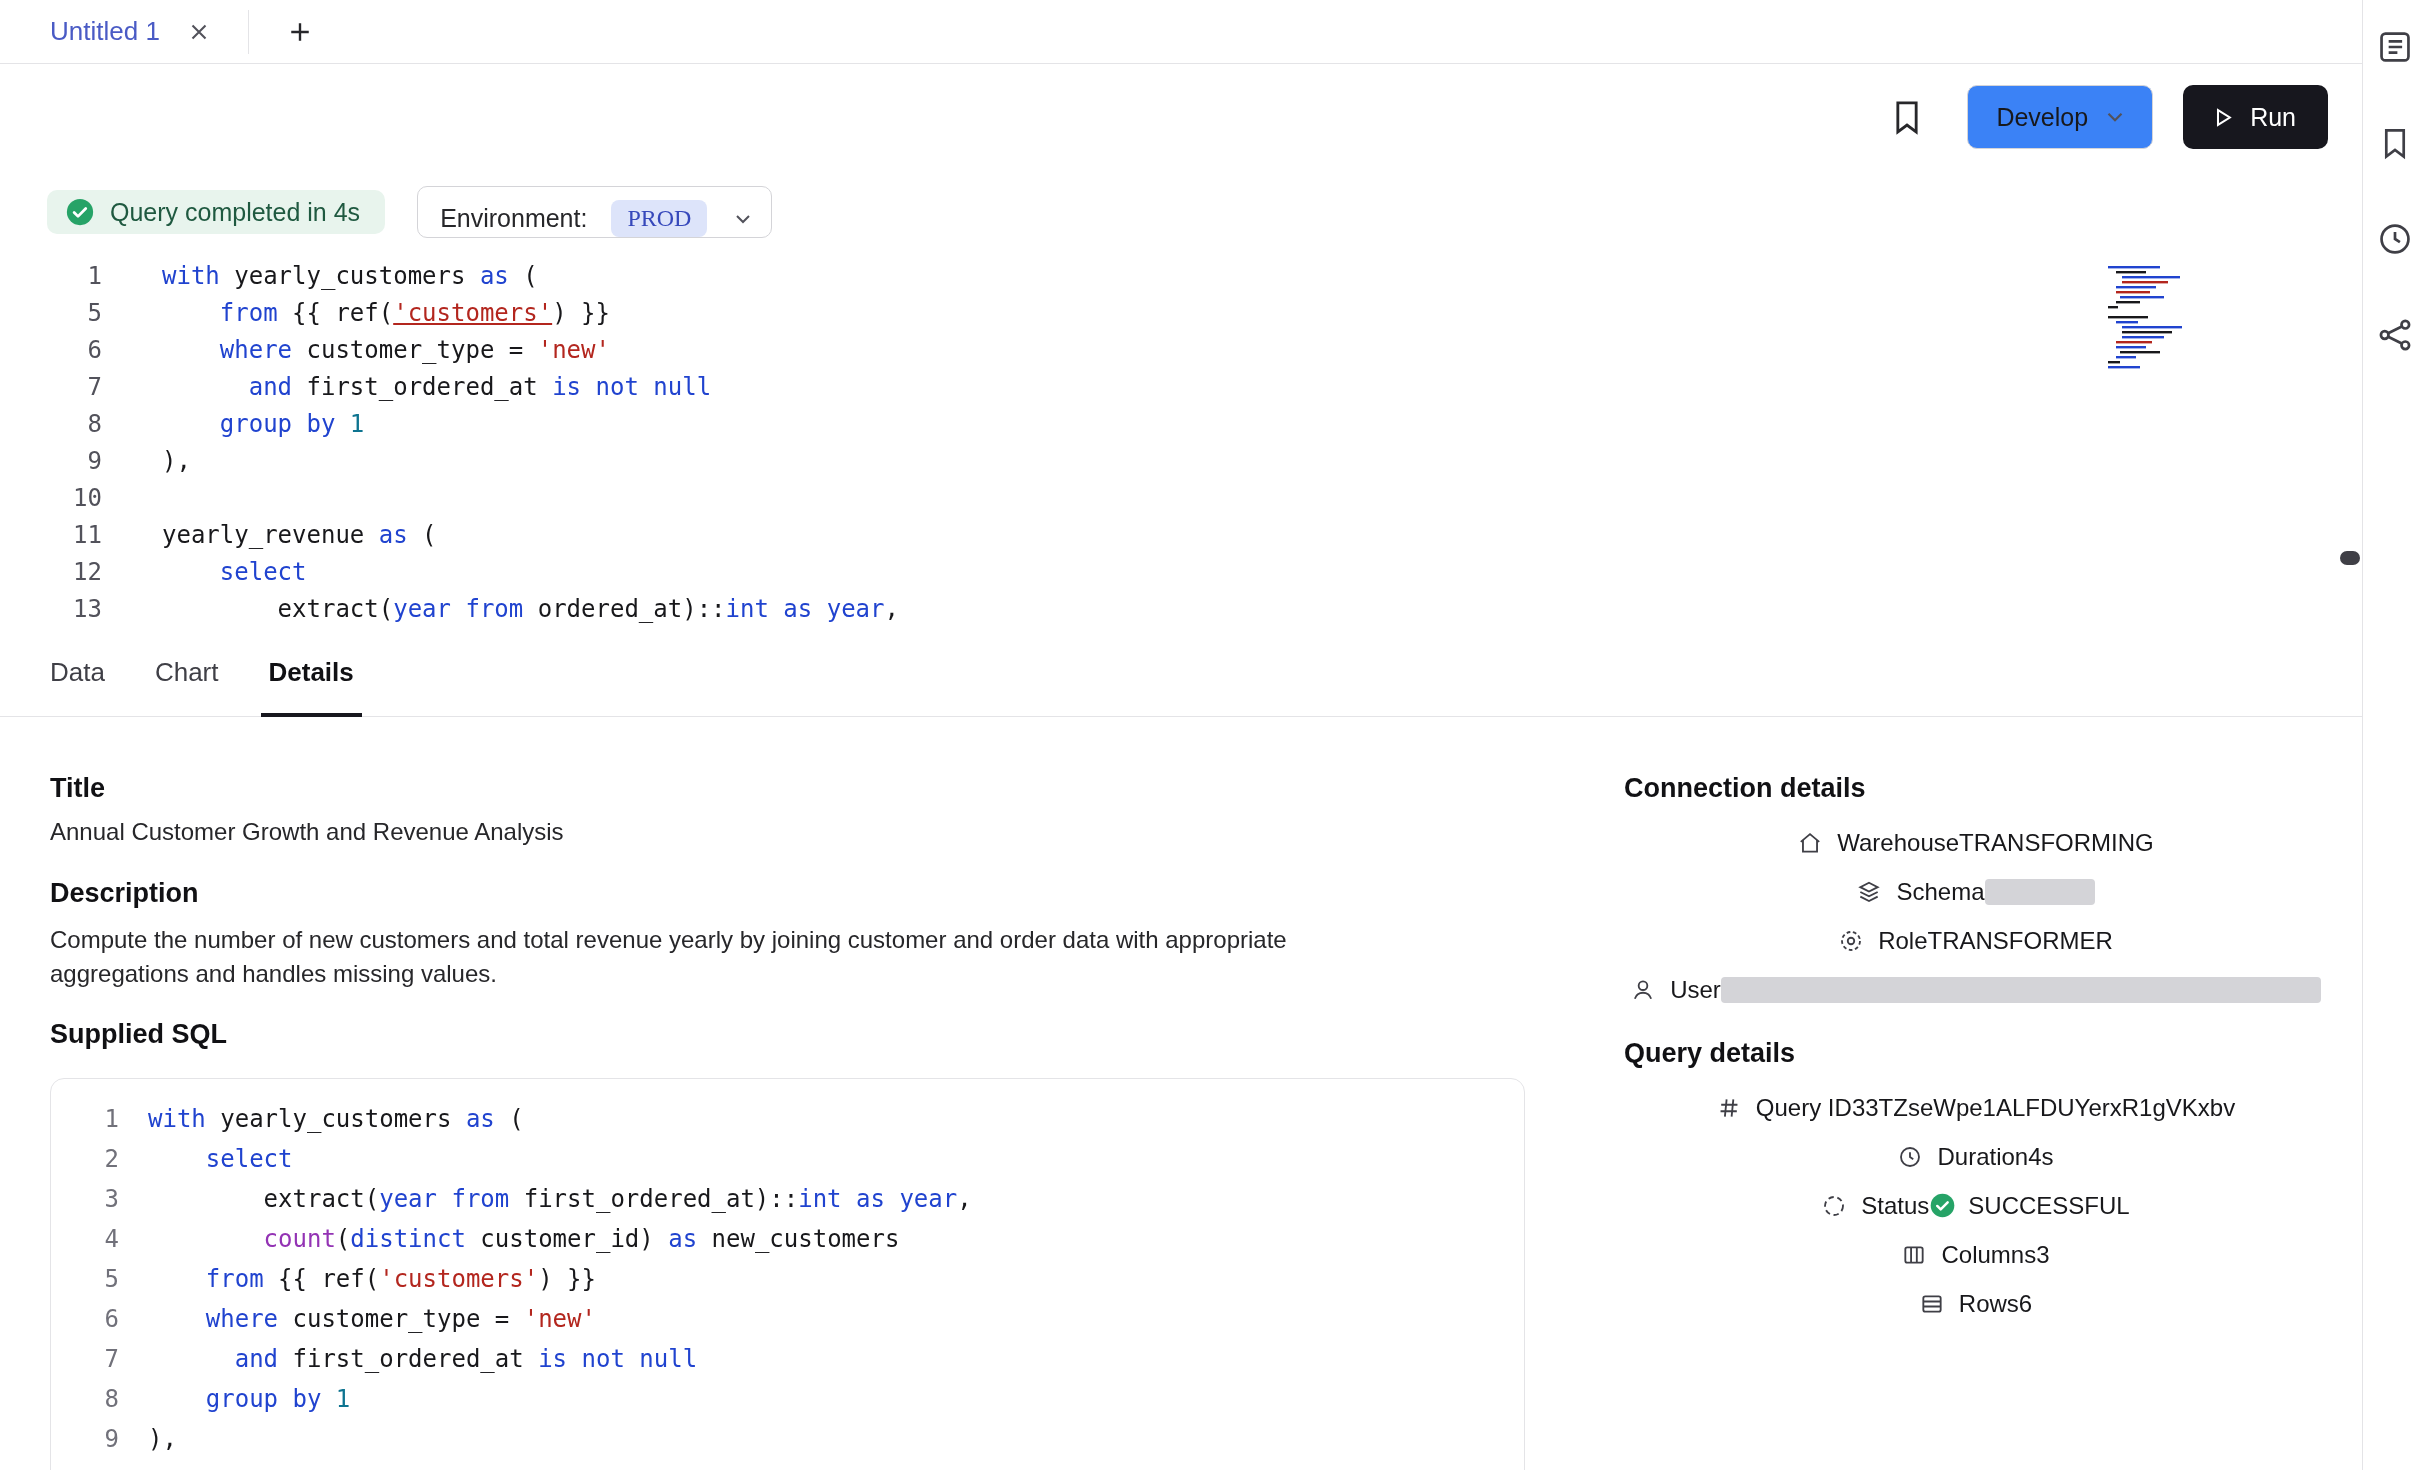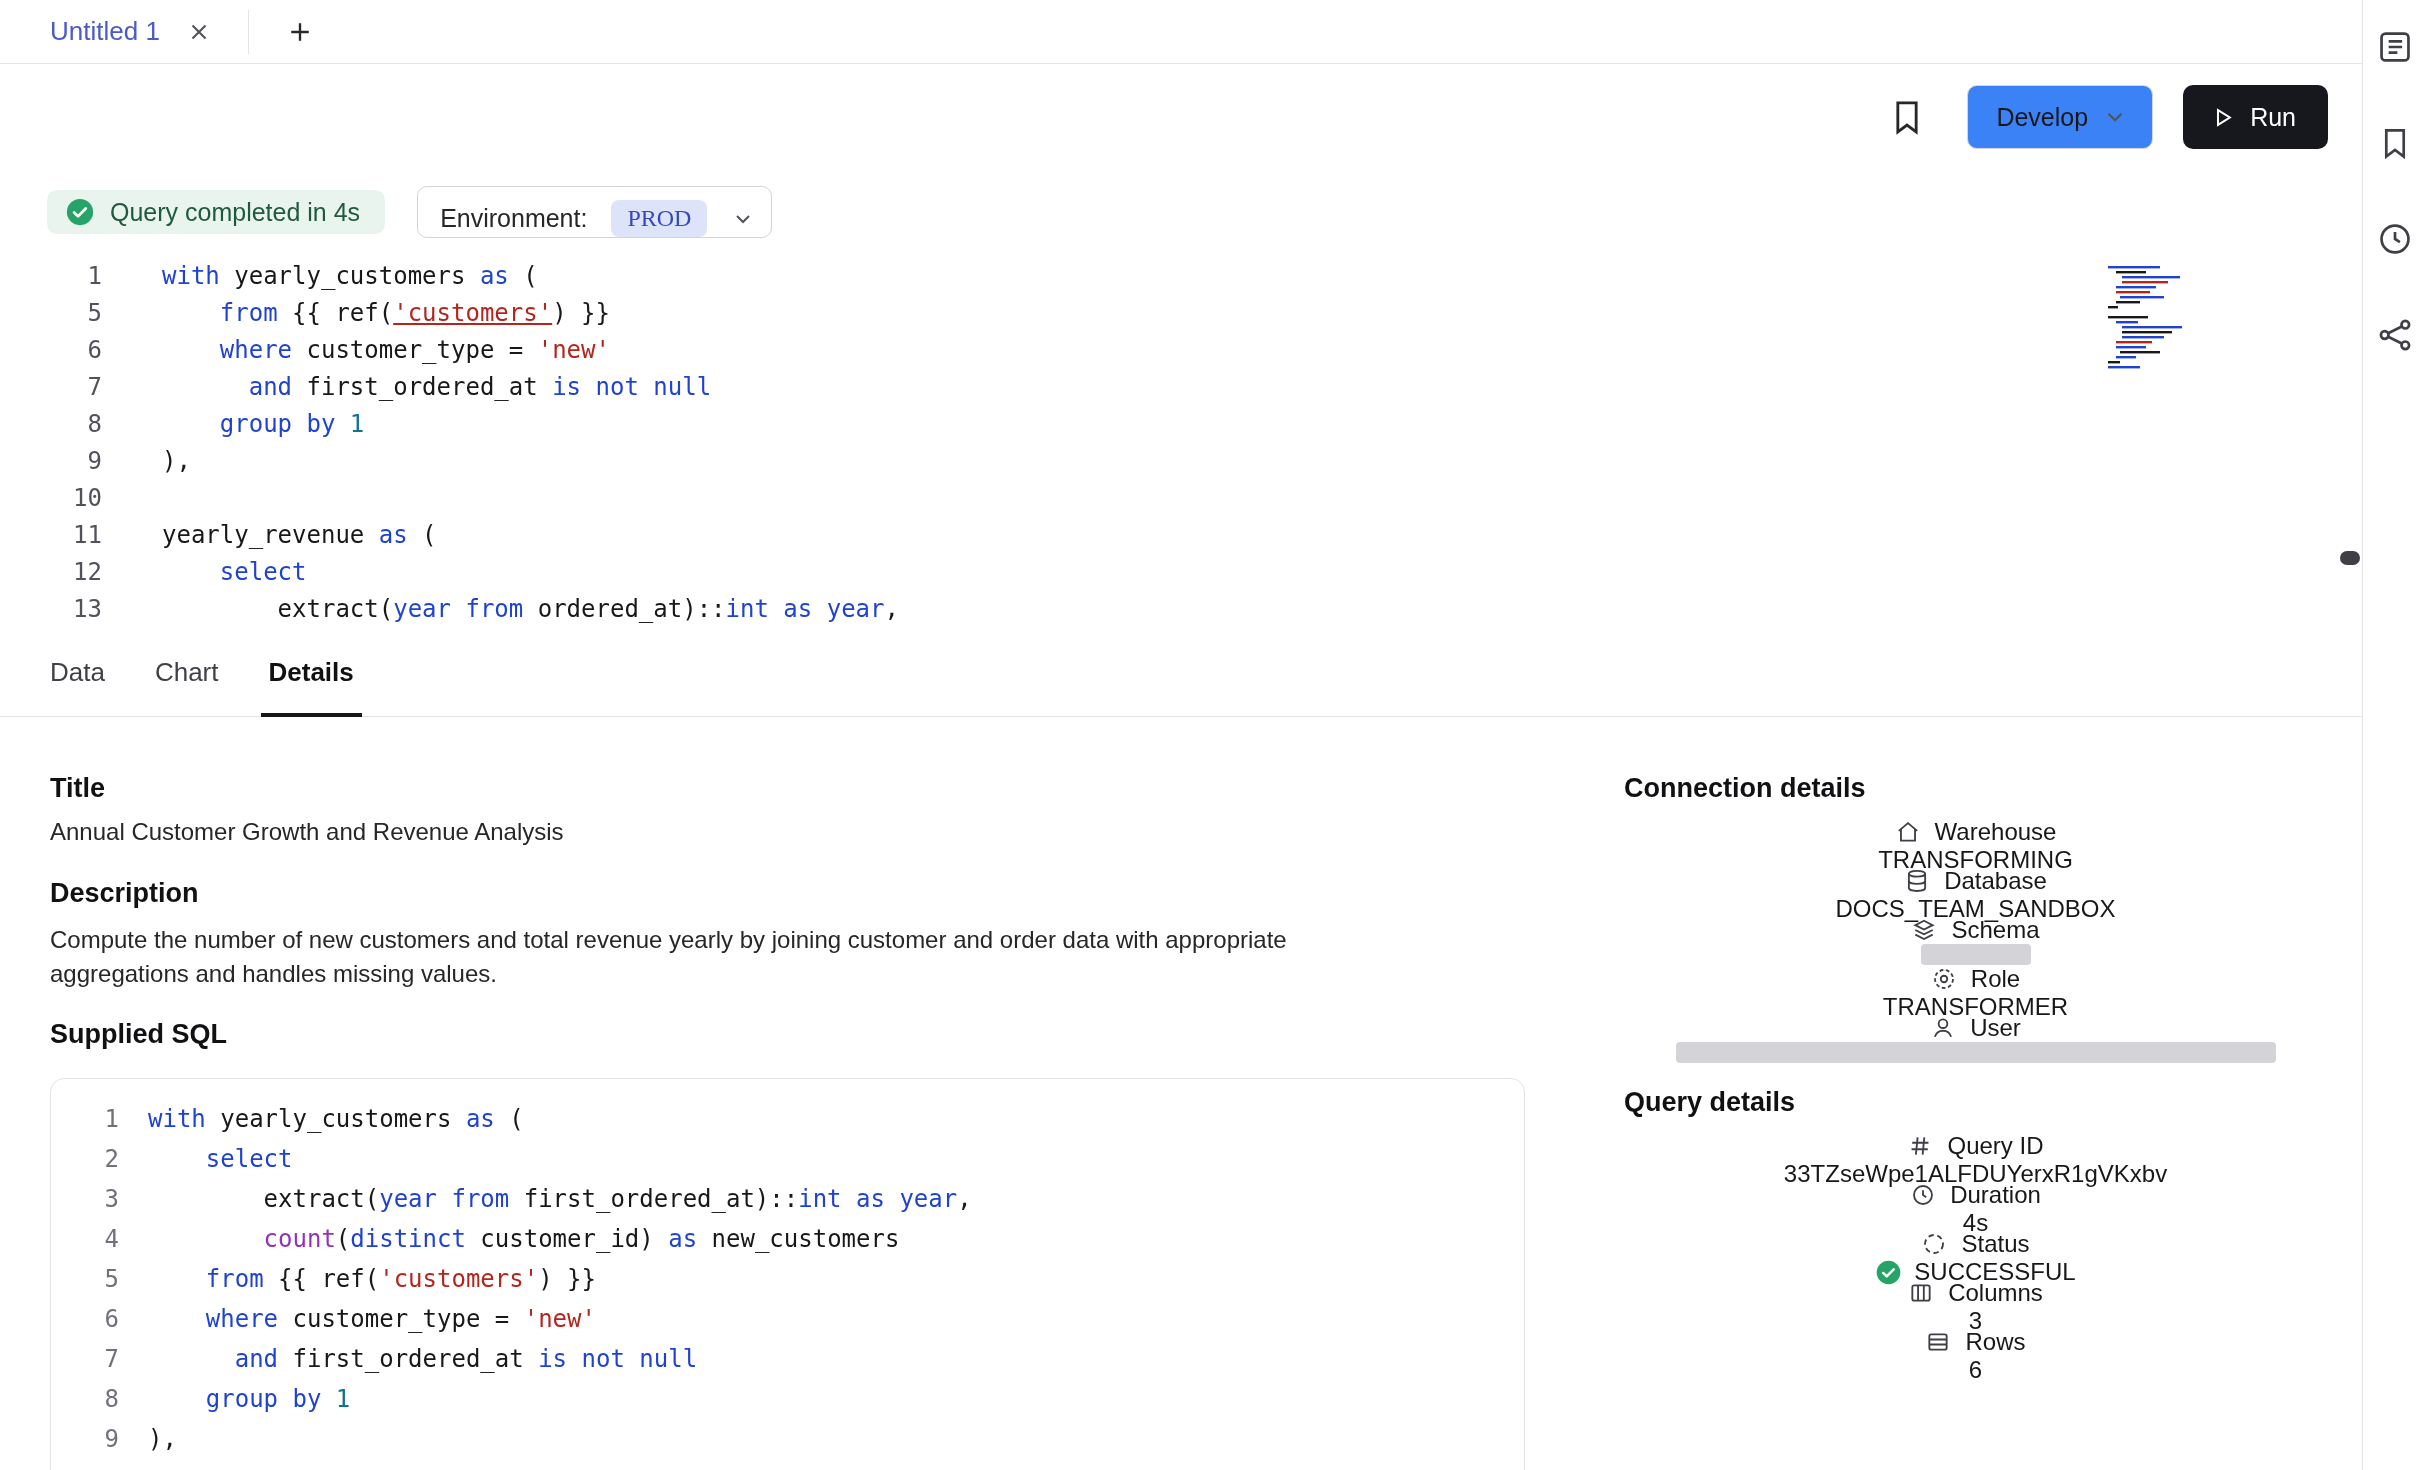--- a/index.html
+++ b/index.html
@@ -73,21 +73,21 @@
   .mt32 { margin-top:32px; }
   .mt28 { margin-top:28px; }
 
   .sqlbox { margin-top:28px; border:1px solid #e4e4e7; border-radius:14px; padding:20px 0 24px 0;
             font-family:"DejaVu Sans Mono", monospace; font-size:24px; background:#fff; }
   .sqlbox .code-line { height:40px; line-height:40px; }
   .sqlbox .ln { width:68px; color:#71717a; }
   .sqlbox .code { padding-left:29px; }
 
   
-  .kv-row { display:flex; align-items:center; justify-content:space-between; height:49px;flex-direction:column; }
+  .kv-row { display:flex; align-items:center; justify-content:center; height:49px; }
   .kv-label { display:flex; align-items:center; gap:14px; font-size:24px; color:#18181b; }
   .kv-label svg { width:26px; height:26px; color:#3f3f46; flex:none; }
   .kv-value { font-size:24px; color:#18181b; text-align:right; }
   .kv-rows { margin-top:14px; }
   .redacted { height:26px; background:#d4d4d8; border-radius:4px; }
   .redacted.short { width:110px; }
   .redacted.long { width:600px; }
   .status-value { display:flex; align-items:center; gap:12px; }
   .status-value .check-circle { width:27px; height:27px; }
   .qd-heading { margin-top:24px; }
@@ -325,31 +325,20 @@
             <span class="kv-label">
                 <svg viewBox="0 0 24 24" fill="none" stroke="currentColor" stroke-width="1.7">
                   <path d="M3.5 11L12 3.8 20.5 11"></path>
                   <path d="M5.5 9.3V20h13V9.3"></path>
                 </svg>
                 <span>Warehouse</span>
               </span>
             <span class="kv-value">TRANSFORMING</span>
           </div>
 
-          <div class="kv-row">
-            <span class="kv-label">
-                <svg viewBox="0 0 24 24" fill="none" stroke="currentColor" stroke-width="1.7">
-                  <ellipse cx="12" cy="5.3" rx="7.5" ry="2.7"></ellipse>
-                  <path d="M4.5 5.3v13.2c0 1.5 3.4 2.7 7.5 2.7s7.5-1.2 7.5-2.7V5.3"></path>
-                  <path d="M4.5 12c0 1.5 3.4 2.7 7.5 2.7s7.5-1.2 7.5-2.7"></path>
-                </svg>
-                <span>Database</span>
-              </span>
-            <span class="kv-value">DOCS_TEAM_SANDBOX</span>
-          </div>
 
           <div class="kv-row">
             <span class="kv-label">
                 <svg viewBox="0 0 24 24" fill="none" stroke="currentColor" stroke-width="1.7">
                   <path d="M12 3.5l8 4-8 4-8-4z"></path>
                   <path d="M4 12l8 4 8-4"></path>
                   <path d="M4 16.3l8 4 8-4"></path>
                 </svg>
                 <span>Schema</span>
               </span>

